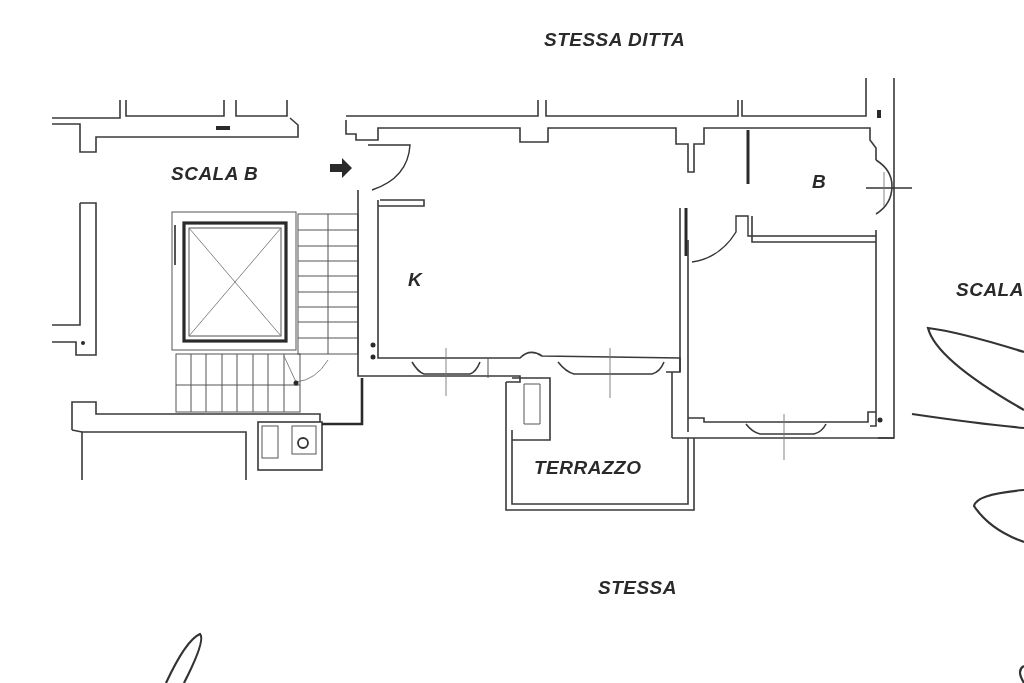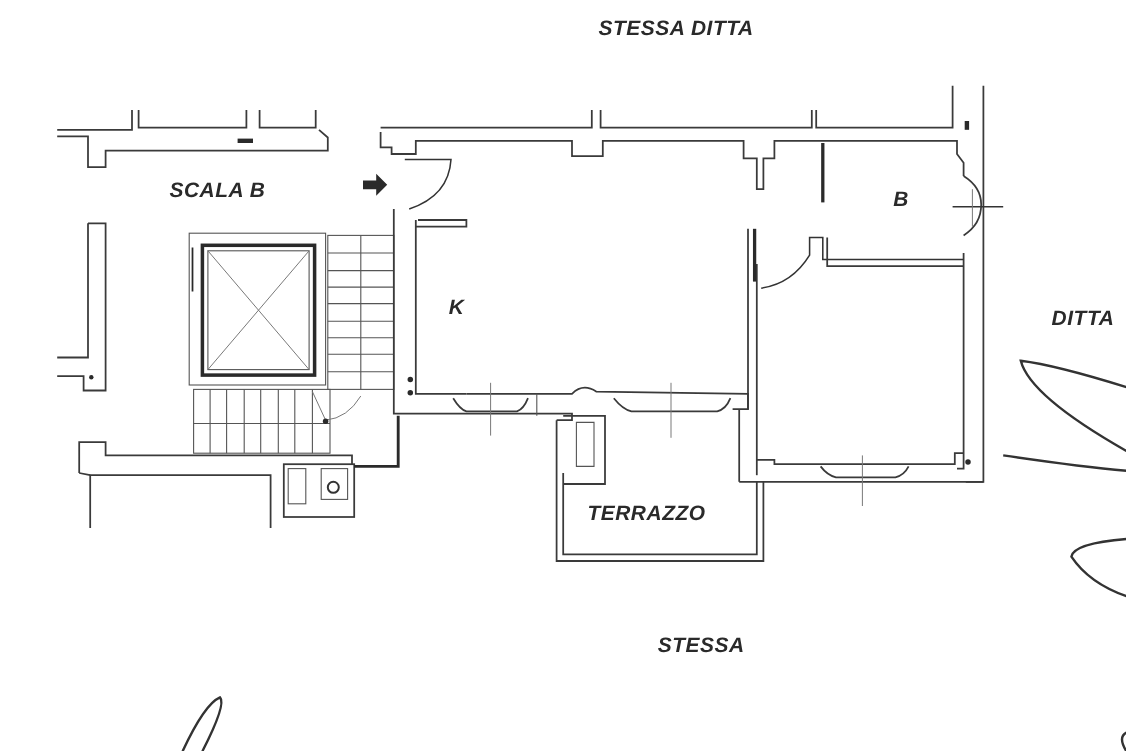--- a/index.html
+++ b/index.html
@@ -158,20 +158,20 @@
   <g>
     <path class="curve" d="M1024,352 Q960,332 928,328 Q936,360 1024,410"></path>
     <path class="curve" d="M912,414 Q980,424 1024,428"></path>
     <path class="curve" d="M1024,490 Q976,494 974,506 Q990,530 1024,542"></path>
     <path class="curve" d="M166,683 Q186,640 200,634 Q206,640 184,683"></path>
     <path class="curve" d="M1024,666 Q1016,670 1024,683"></path>
   </g>
 </svg>
 
 
-<div class="lbl" style="left:544px; top:17px;">STESSA DITTA</div>
-<div class="lbl" style="left:154px; top:164px;text-align:right;">SCALA B</div>
+<div class="lbl" style="left:544px; top:30px;">STESSA DITTA</div>
+<div class="lbl" style="left:171px; top:164px;text-align:right;">SCALA B</div>
 <div class="lbl room" style="left:408px; top:270px;">K</div>
 <div class="lbl room" style="left:812px; top:172px;">B</div>
 <div class="lbl" style="left:534px; top:458px;">TERRAZZO</div>
 <div class="lbl" style="left:598px; top:578px;">STESSA</div>
-<div class="lbl" style="left:956px; top:280px;">DITTA</div>
+<div class="lbl" style="left:956px; top:280px;">SCALA</div>
 </div>
 
 </body></html>

